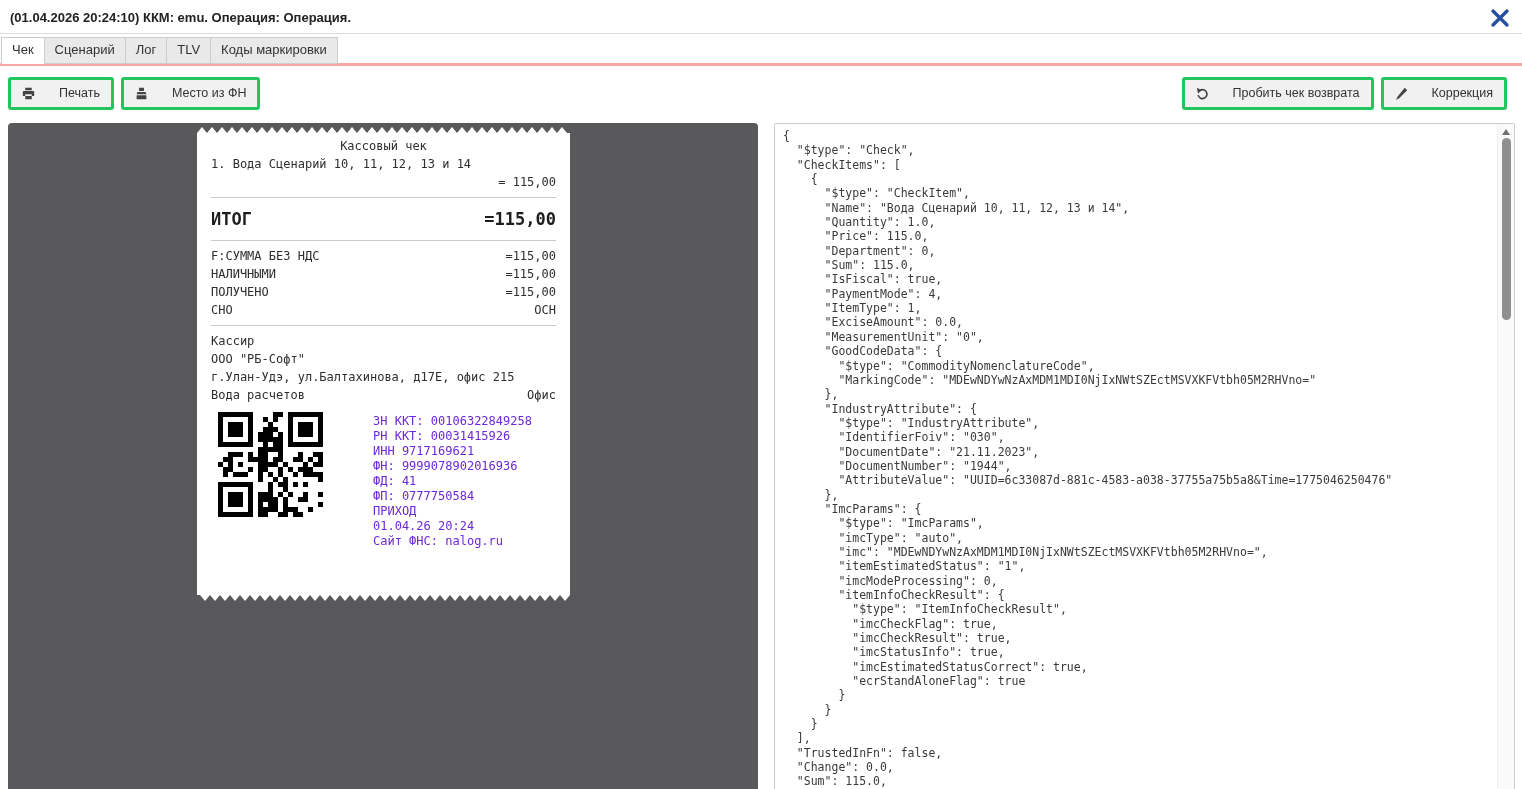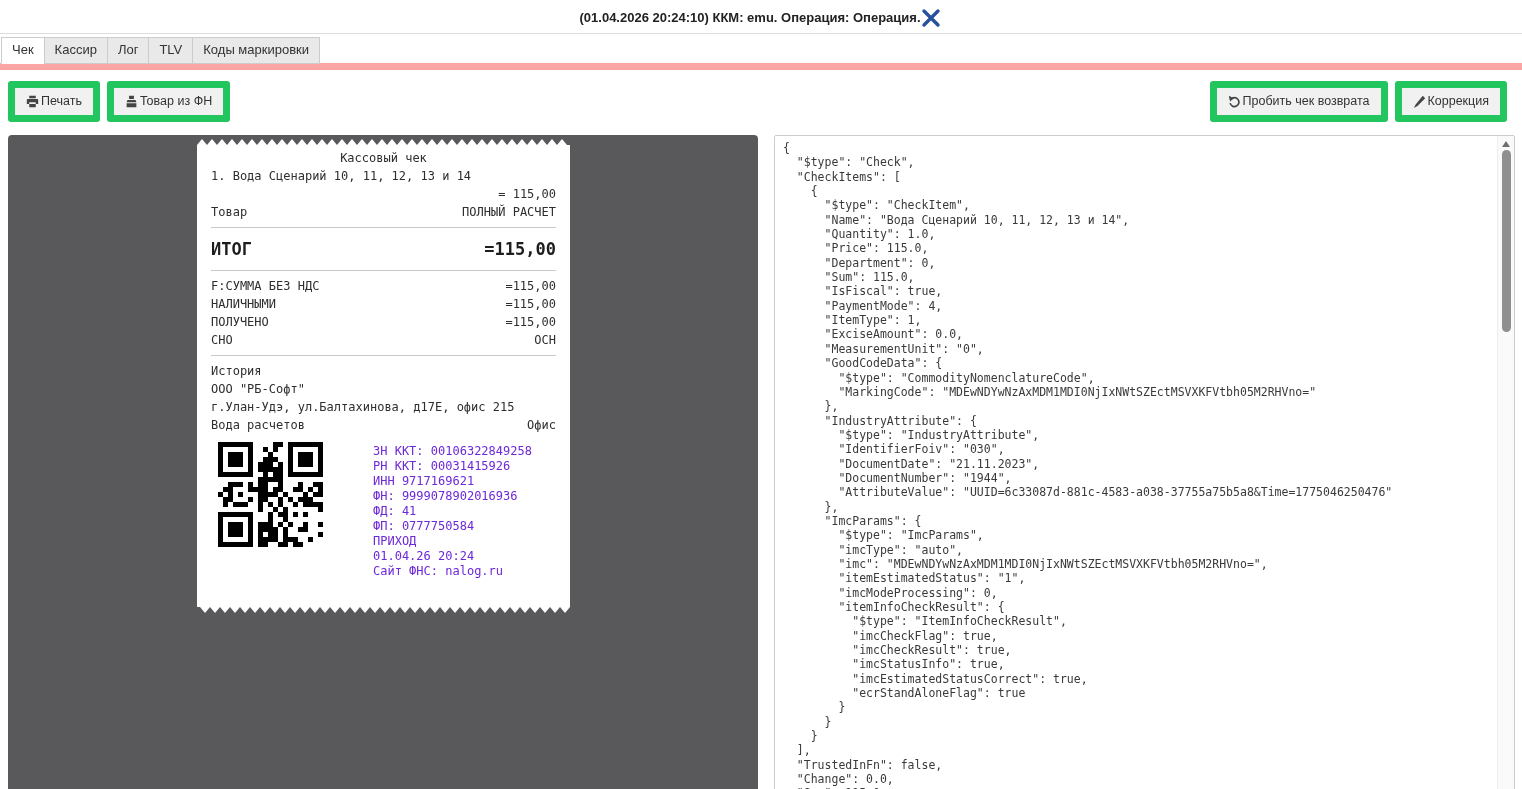--- a/index.html
+++ b/index.html
@@ -1,34 +1,34 @@
 <!DOCTYPE html>
 <html><head>
 <meta charset="utf-8">
 <style>
   * { box-sizing: border-box; margin: 0; padding: 0; }
   html,body { width:1522px; height:789px; overflow:hidden; background:#fff;
     font-family:"Liberation Sans", sans-serif; }
 
   
-  .hdr { display:flex; justify-content:center; align-items:flex-start;
+  .hdr { display:flex; justify-content:space-between; align-items:flex-start;
     padding:8px 10px 0 10px; height:34px; border-bottom:1px solid #ddd; }
   .hdr-title { font-size:13px; font-weight:bold; color:#222; padding-top:2px; }
   .close-btn { cursor:pointer; margin-right:2px; }
 
   
-  .tabs { display:flex; margin-top:3px; border-bottom:7px solid #fca5a5; padding-left:1px; }
+  .tabs { display:flex; margin-top:3px; border-bottom:3px solid #fca5a5; padding-left:1px; }
   .tab { font-size:13px; color:#333; padding:4px 10px 5px 10px; background:#e9e9e9;
     border:1px solid #ccc; margin-right:-1px; margin-bottom:-1px; cursor:pointer; line-height:16px; }
   .tab.active { background:#fff; border-bottom-color:#fff; }
 
   
   .toolbar { display:flex; gap:7px; padding:11px 15px 13px 8px; align-items:center; }
-  .btn { display:inline-flex; align-items:center; gap:2px; font-size:12.5px; color:#333;
-    background:#f1f1f1; border:7px solid #22c55e; border-radius:3px; padding:6px 11px;
+  .btn { display:inline-flex; align-items:center; gap:24px; font-size:12.5px; color:#333;
+    background:#f1f1f1; border:3px solid #22c55e; border-radius:3px; padding:6px 11px;
     cursor:pointer; line-height:15px; font-family:"Liberation Sans", sans-serif; }
   .btn svg { flex:0 0 auto; }
   .spacer { flex:1; }
 
   
   .content { display:flex; gap:16px; padding:0 7px 0 8px; height:788px; }
 
   .receipt-panel { width:750px; flex:0 0 750px; background:#59595b; border-radius:4px;
     position:relative; }
 
@@ -68,38 +68,38 @@
 
   <div class="hdr">
     <div class="hdr-title">(01.04.2026 20:24:10) ККМ: emu. Операция: Операция.</div>
     <svg class="close-btn" width="20" height="20" viewBox="0 0 20 20">
       <path d="M3 3 L17 17 M17 3 L3 17" stroke="#27509f" stroke-width="3.4" stroke-linecap="round" fill="none"></path>
     </svg>
   </div>
 
   <div class="tabs">
     <div class="tab active">Чек</div>
-    <div class="tab">Кассир</div>
+    <div class="tab">Сценарий</div>
     <div class="tab">Лог</div>
     <div class="tab">TLV</div>
     <div class="tab">Коды маркировки</div>
   </div>
 
   <div class="toolbar">
     <button class="btn">
       <svg width="13" height="13" viewBox="0 0 16 16">
         <path fill="#444" d="M4 1h8v3H4zM2 5h12a1 1 0 0 1 1 1v5h-3v-2H4v2H1V6a1 1 0 0 1 1-1zm2 6h8v4H4z"></path>
       </svg>
       <span>Печать</span>
     </button>
     <button class="btn">
       <svg width="13" height="13" viewBox="0 0 16 16">
         <path fill="#444" d="M5 1h6v4H5zM3 6h10l1 3H2zM2 10h12v5H2z"></path>
       </svg>
-      <span>Товар из ФН</span>
+      <span>Место из ФН</span>
     </button>
     <div class="spacer"></div>
     <button class="btn">
       <svg width="13" height="13" viewBox="0 0 16 16">
         <path fill="none" stroke="#444" stroke-width="2" d="M3.5 5.5 A5.5 5.5 0 1 1 2.6 10"></path>
         <path fill="#444" d="M1 1 L7 4 L2.5 8 Z"></path>
       </svg>
       <span>Пробить чек возврата</span>
     </button>
     <button class="btn">
@@ -114,24 +114,20 @@
 
     <div class="receipt-panel">
       <div class="paper" style="clip-path: polygon(0px 6px, 5px 0px, 10px 6px, 15px 0px, 20px 6px, 25px 0px, 30px 6px, 35px 0px, 40px 6px, 45px 0px, 50px 6px, 55px 0px, 60px 6px, 65px 0px, 70px 6px, 75px 0px, 80px 6px, 85px 0px, 90px 6px, 95px 0px, 100px 6px, 105px 0px, 110px 6px, 115px 0px, 120px 6px, 125px 0px, 130px 6px, 135px 0px, 140px 6px, 145px 0px, 150px 6px, 155px 0px, 160px 6px, 165px 0px, 170px 6px, 175px 0px, 180px 6px, 185px 0px, 190px 6px, 195px 0px, 200px 6px, 205px 0px, 210px 6px, 215px 0px, 220px 6px, 225px 0px, 230px 6px, 235px 0px, 240px 6px, 245px 0px, 250px 6px, 255px 0px, 260px 6px, 265px 0px, 270px 6px, 275px 0px, 280px 6px, 285px 0px, 290px 6px, 295px 0px, 300px 6px, 305px 0px, 310px 6px, 315px 0px, 320px 6px, 325px 0px, 330px 6px, 335px 0px, 340px 6px, 345px 0px, 350px 6px, 355px 0px, 360px 6px, 365px 0px, 370px 6px, 373px 6px, 373px 468px, 373px 468px, 368px 474px, 363px 468px, 358px 474px, 353px 468px, 348px 474px, 343px 468px, 338px 474px, 333px 468px, 328px 474px, 323px 468px, 318px 474px, 313px 468px, 308px 474px, 303px 468px, 298px 474px, 293px 468px, 288px 474px, 283px 468px, 278px 474px, 273px 468px, 268px 474px, 263px 468px, 258px 474px, 253px 468px, 248px 474px, 243px 468px, 238px 474px, 233px 468px, 228px 474px, 223px 468px, 218px 474px, 213px 468px, 208px 474px, 203px 468px, 198px 474px, 193px 468px, 188px 474px, 183px 468px, 178px 474px, 173px 468px, 168px 474px, 163px 468px, 158px 474px, 153px 468px, 148px 474px, 143px 468px, 138px 474px, 133px 468px, 128px 474px, 123px 468px, 118px 474px, 113px 468px, 108px 474px, 103px 468px, 98px 474px, 93px 468px, 88px 474px, 83px 468px, 78px 474px, 73px 468px, 68px 474px, 63px 468px, 58px 474px, 53px 468px, 48px 474px, 43px 468px, 38px 474px, 33px 468px, 28px 474px, 23px 468px, 18px 474px, 13px 468px, 8px 474px, 3px 468px, 0px 468px);">
         <div class="rrow center"><span>Кассовый чек</span></div>
         <div class="rrow">
           <span>1. Вода Сценарий 10, 11, 12, 13 и 14</span><span></span>
         </div>
         <div class="rrow">
           <span></span><span>= 115,00</span>
         </div>
-        <div class="rrow">
-          <span>Товар</span>
-          <span>ПОЛНЫЙ РАСЧЕТ</span>
-        </div>
         <div class="rdiv"></div>
         <div class="rtotal">
           <span>ИТОГ</span>
           <span>=115,00</span>
         </div>
         <div class="rdiv"></div>
         <div class="rrow">
           <span>F:СУММА БЕЗ НДС</span>
           <span>=115,00</span>
         </div>
@@ -142,21 +138,21 @@
         <div class="rrow">
           <span>ПОЛУЧЕНО</span>
           <span>=115,00</span>
         </div>
         <div class="rrow">
           <span>СНО</span>
           <span>ОСН</span>
         </div>
         <div class="rdiv"></div>
         <div class="rrow">
-          <span>История</span><span></span>
+          <span>Кассир</span><span></span>
         </div>
         <div class="rrow">
           <span>ООО "РБ-Софт"</span><span></span>
         </div>
         <div class="rrow">
           <span>г.Улан-Удэ, ул.Балтахинова, д17Е, офис 215</span><span></span>
         </div>
         <div class="rrow">
           <span>Вода расчетов</span>
           <span>Офис</span>

